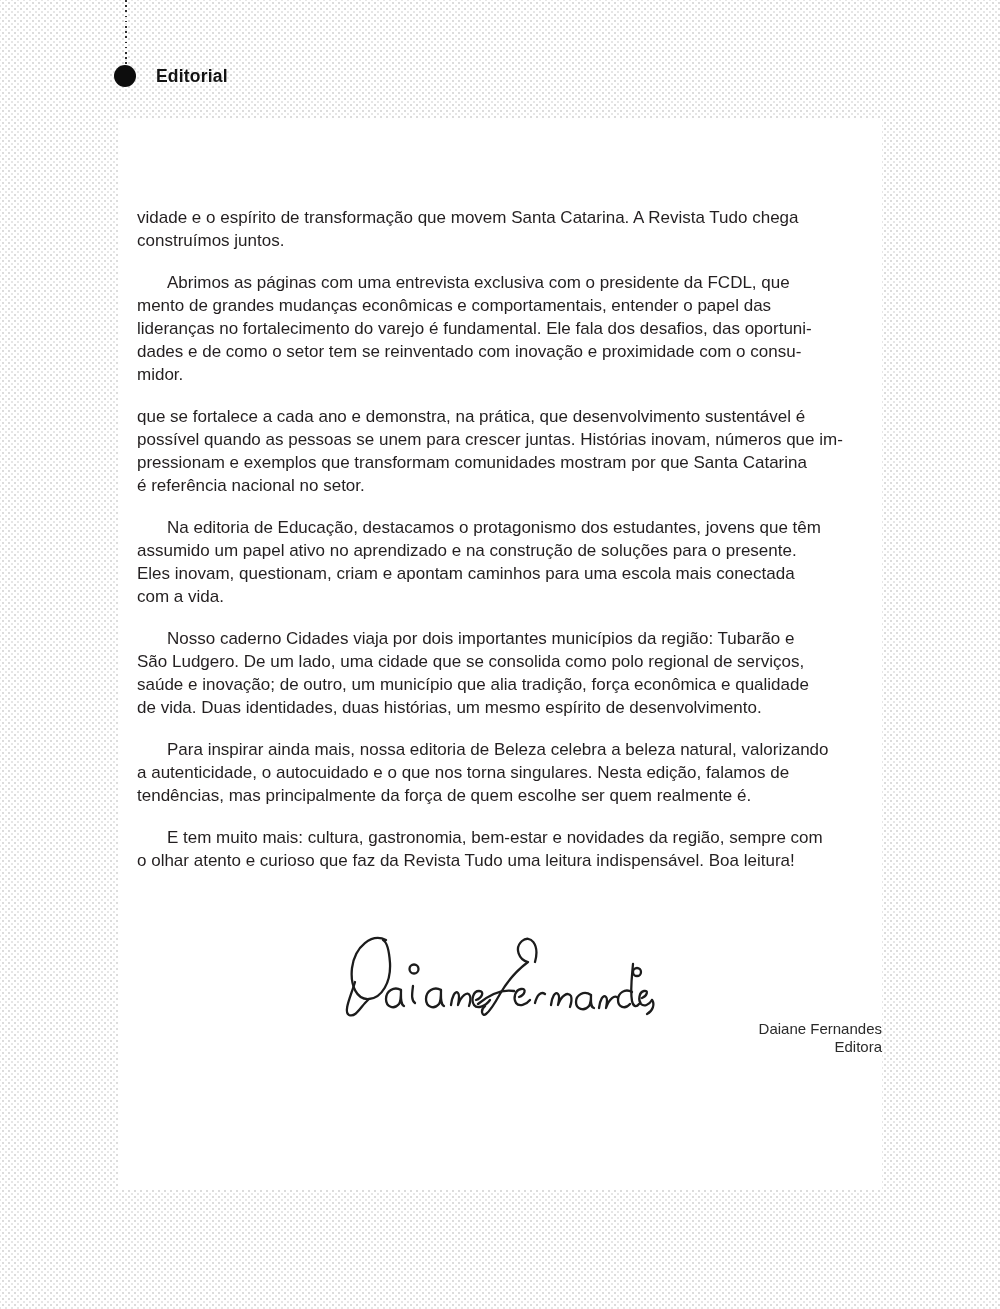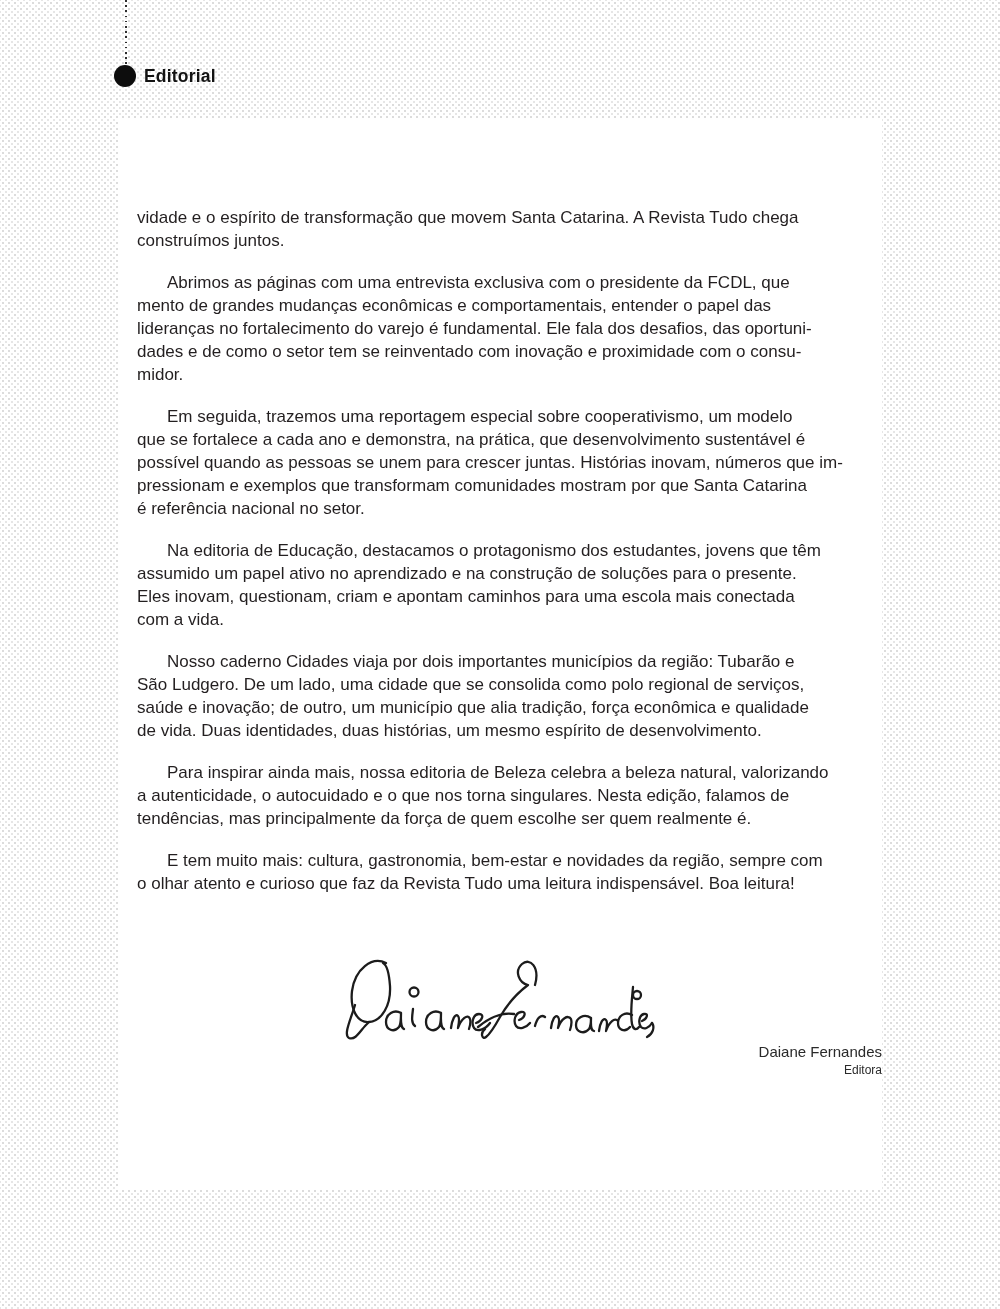--- a/index.html
+++ b/index.html
@@ -33,21 +33,21 @@
     background-image: repeating-linear-gradient(
       to bottom, #2d2d2d 0 1.6px, transparent 1.6px 5.2px);
   }
 
   .header {
     position: absolute;
     left: 114px;
     top: 65px;
     display: flex;
     align-items: center;
-    gap: 8px;
+    gap: 20px;
   }
 
   .bullet {
     width: 22px;
     height: 22px;
     border-radius: 50%;
     background: #0d0d0d;
     flex: 0 0 auto;
   }
 
@@ -93,21 +93,21 @@
   }
 
   .sig-name {
     font-size: 15px;
     line-height: 18px;
     margin-top: 2px;
     color: #2a2a2a;
   }
 
   .sig-role {
-    font-size: 12px;
+    font-size: 15px;
     line-height: 16px;
     margin-top: 1px;
     color: #2a2a2a;
   }
 </style>
 </head>
 <body>
 
 <div class="page">
 
@@ -126,21 +126,20 @@
           <div class="line">construímos juntos.</div>
         </div>
         <div class="para">
           <div class="line first">Abrimos as páginas com uma entrevista exclusiva com o presidente da FCDL, que</div>
           <div class="line">mento de grandes mudanças econômicas e comportamentais, entender o papel das</div>
           <div class="line">lideranças no fortalecimento do varejo é fundamental. Ele fala dos desafios, das oportuni-</div>
           <div class="line">dades e de como o setor tem se reinventado com inovação e proximidade com o consu-</div>
           <div class="line">midor.</div>
         </div>
         <div class="para">
-          <div class="line first">Em seguida, trazemos uma reportagem especial sobre cooperativismo, um modelo</div>
           <div class="line">que se fortalece a cada ano e demonstra, na prática, que desenvolvimento sustentável é</div>
           <div class="line">possível quando as pessoas se unem para crescer juntas. Histórias inovam, números que im-</div>
           <div class="line">pressionam e exemplos que transformam comunidades mostram por que Santa Catarina</div>
           <div class="line">é referência nacional no setor.</div>
         </div>
         <div class="para">
           <div class="line first">Na editoria de Educação, destacamos o protagonismo dos estudantes, jovens que têm</div>
           <div class="line">assumido um papel ativo no aprendizado e na construção de soluções para o presente.</div>
           <div class="line">Eles inovam, questionam, criam e apontam caminhos para uma escola mais conectada</div>
           <div class="line">com a vida.</div>

